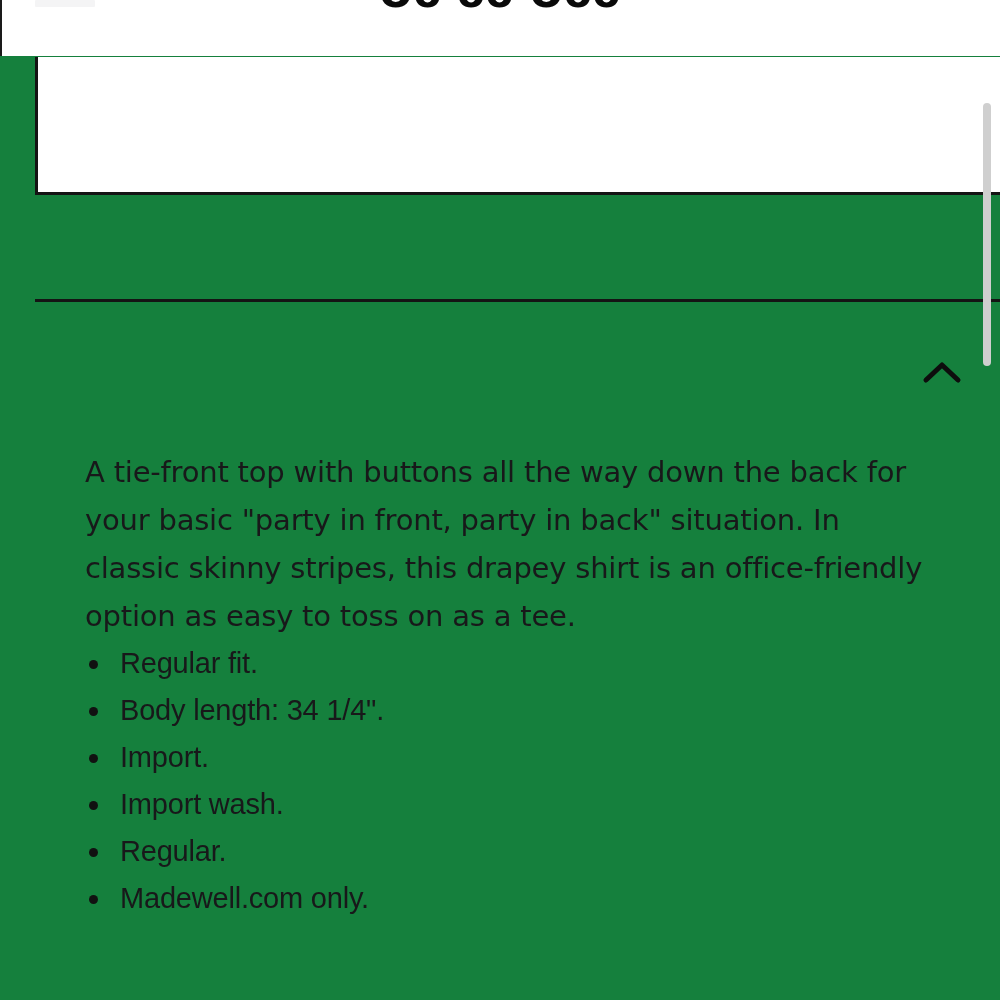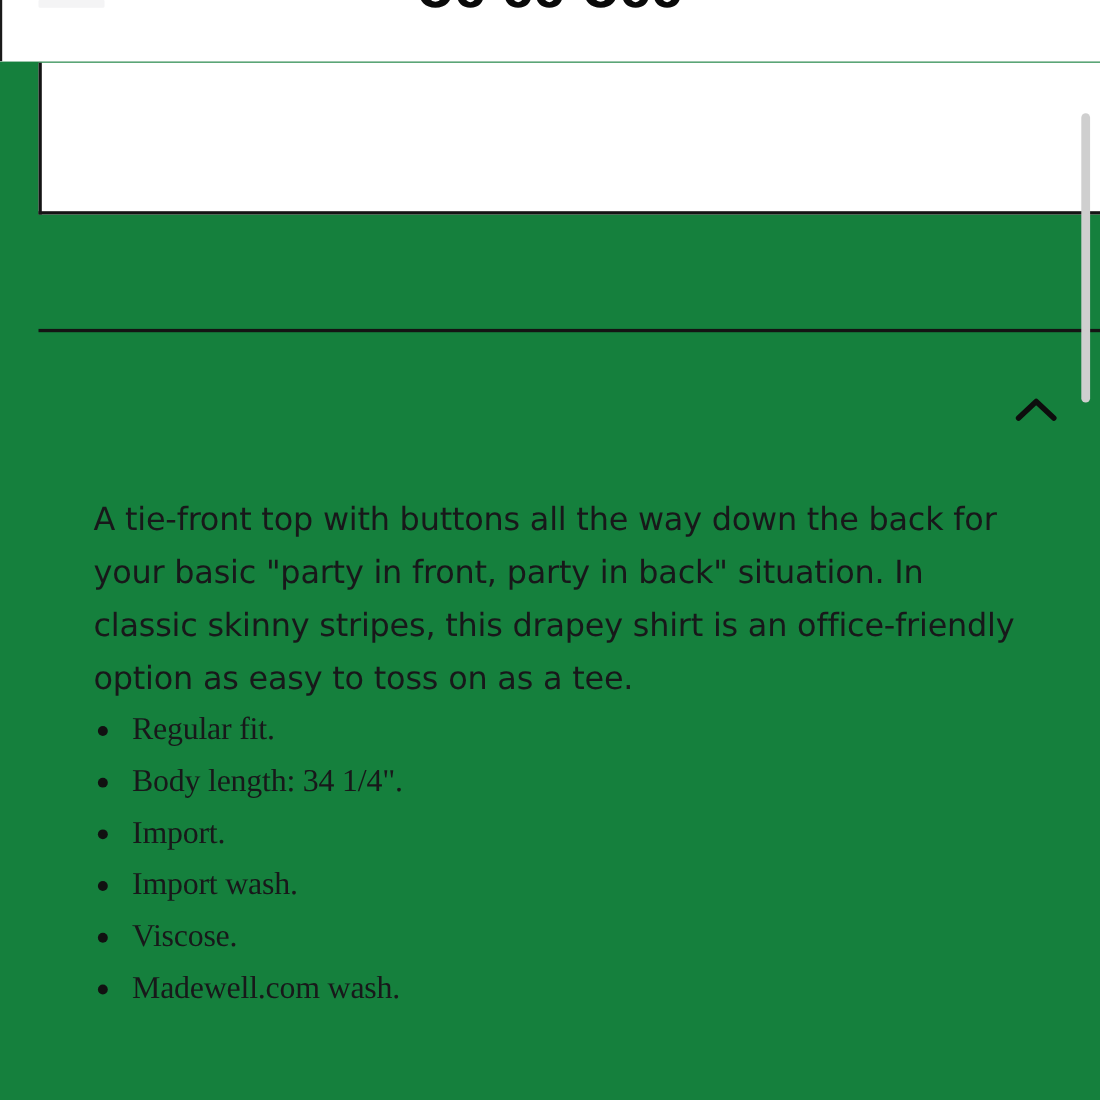--- a/index.html
+++ b/index.html
@@ -160,21 +160,21 @@
   }
   .desc ul {
     list-style: none;
     margin: 0;
     padding: 0;
   }
   .desc ul li {
     position: relative;
     margin: 0;
     padding-left: 35px;
-    font-family: Liberation Serif, serif;
+    font-family: Liberation Sans, sans-serif;
     font-size: 29px;
     line-height: 47px;
     font-weight: 400;
     color: #18181a;
     letter-spacing: -0.2px;
   }
   .desc ul li .bullet {
     position: absolute;
     left: 4px;
     top: 20px;
@@ -244,25 +244,25 @@
         <li>
           <span class="bullet"></span>
           <span>Import.</span>
         </li>
         <li>
           <span class="bullet"></span>
           <span>Import wash.</span>
         </li>
         <li>
           <span class="bullet"></span>
-          <span>Viscose.</span>
-        </li>
-        <li>
-          <span class="bullet"></span>
-          <span>Madewell.com wash.</span>
+          <span>Regular.</span>
+        </li>
+        <li>
+          <span class="bullet"></span>
+          <span>Madewell.com only.</span>
         </li>
       </ul>
     </div>
 
   </div>
 
   <div class="scrollbar-track"></div>
   <div class="scrollbar-thumb"></div>
 
 </div>

